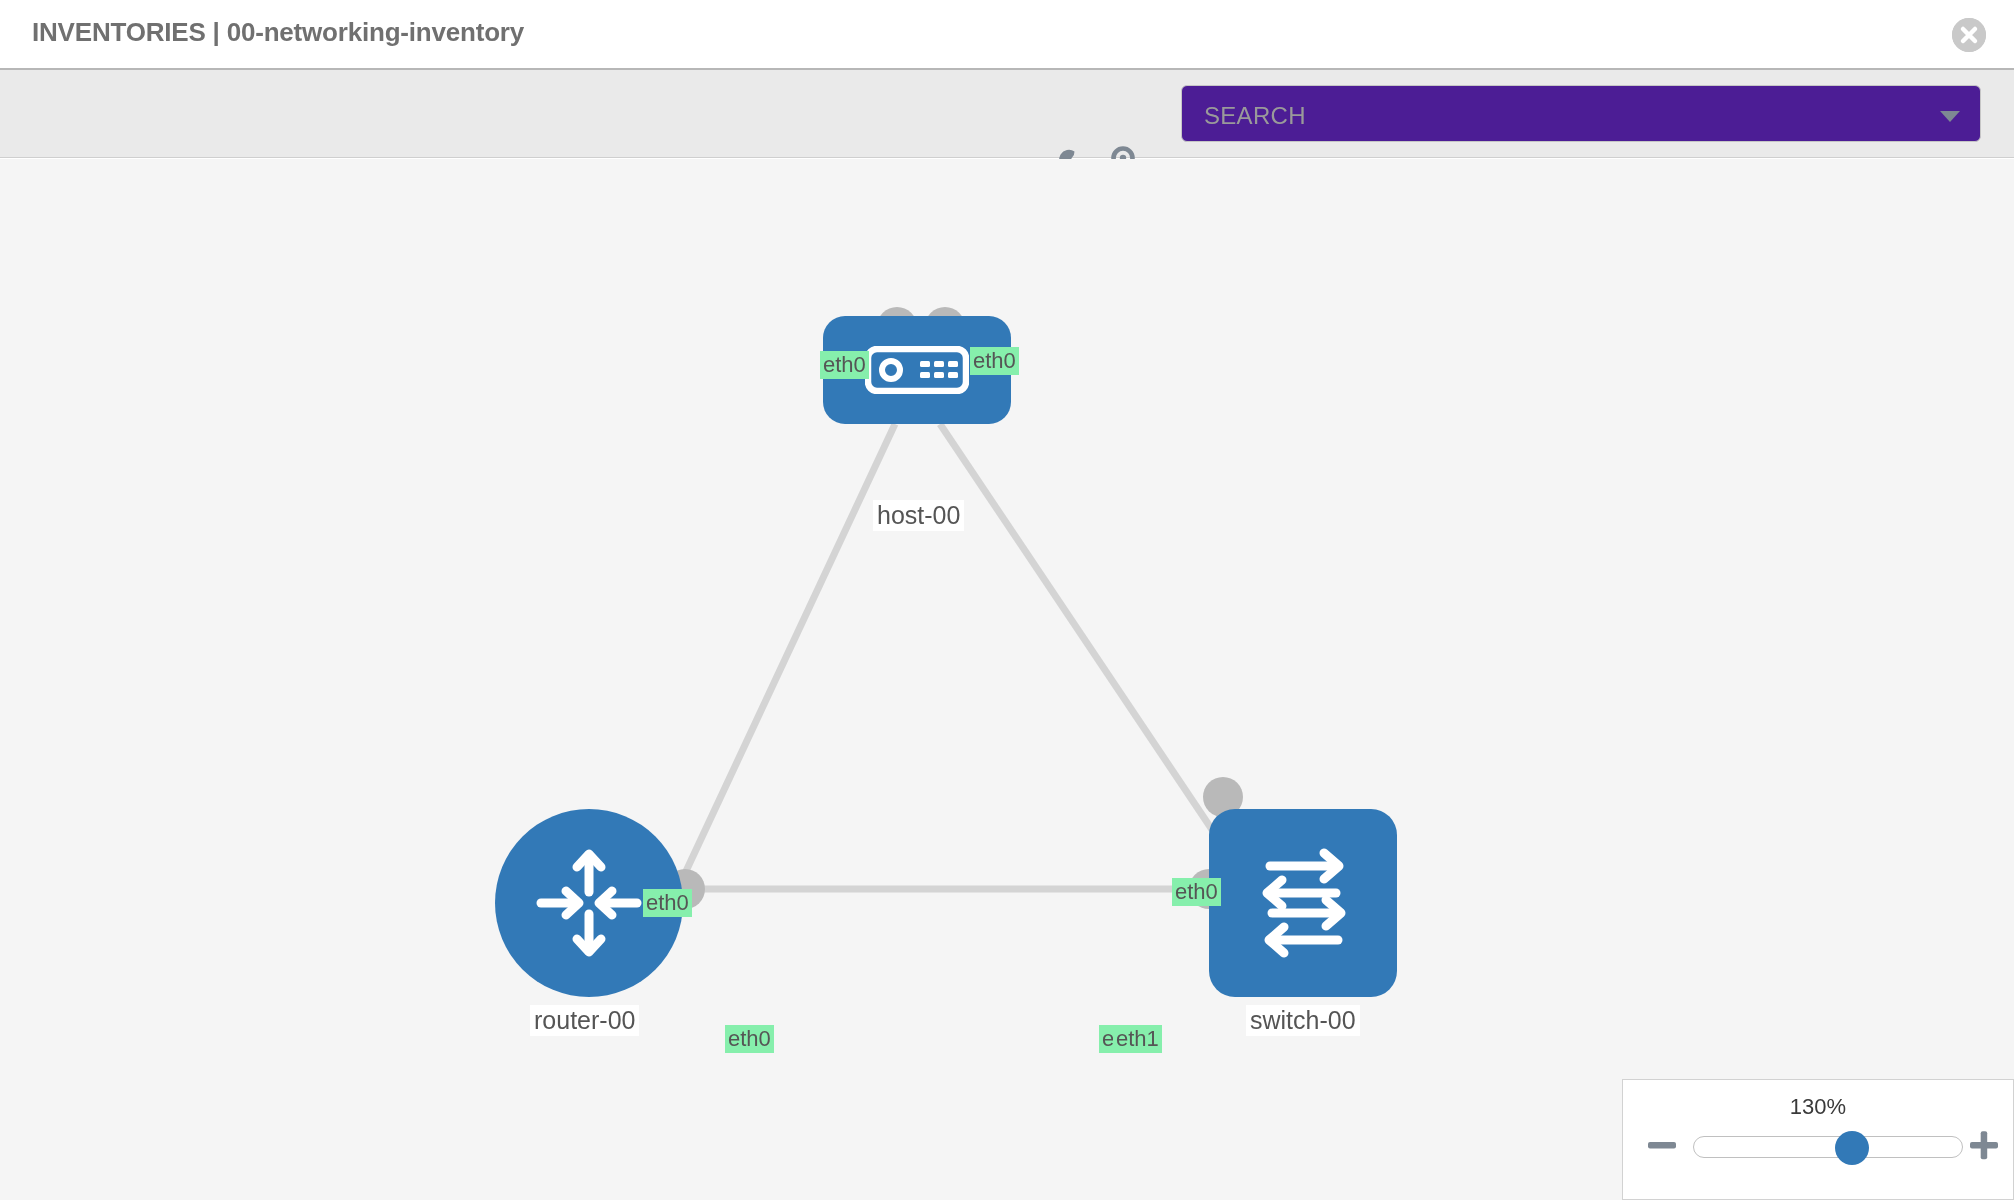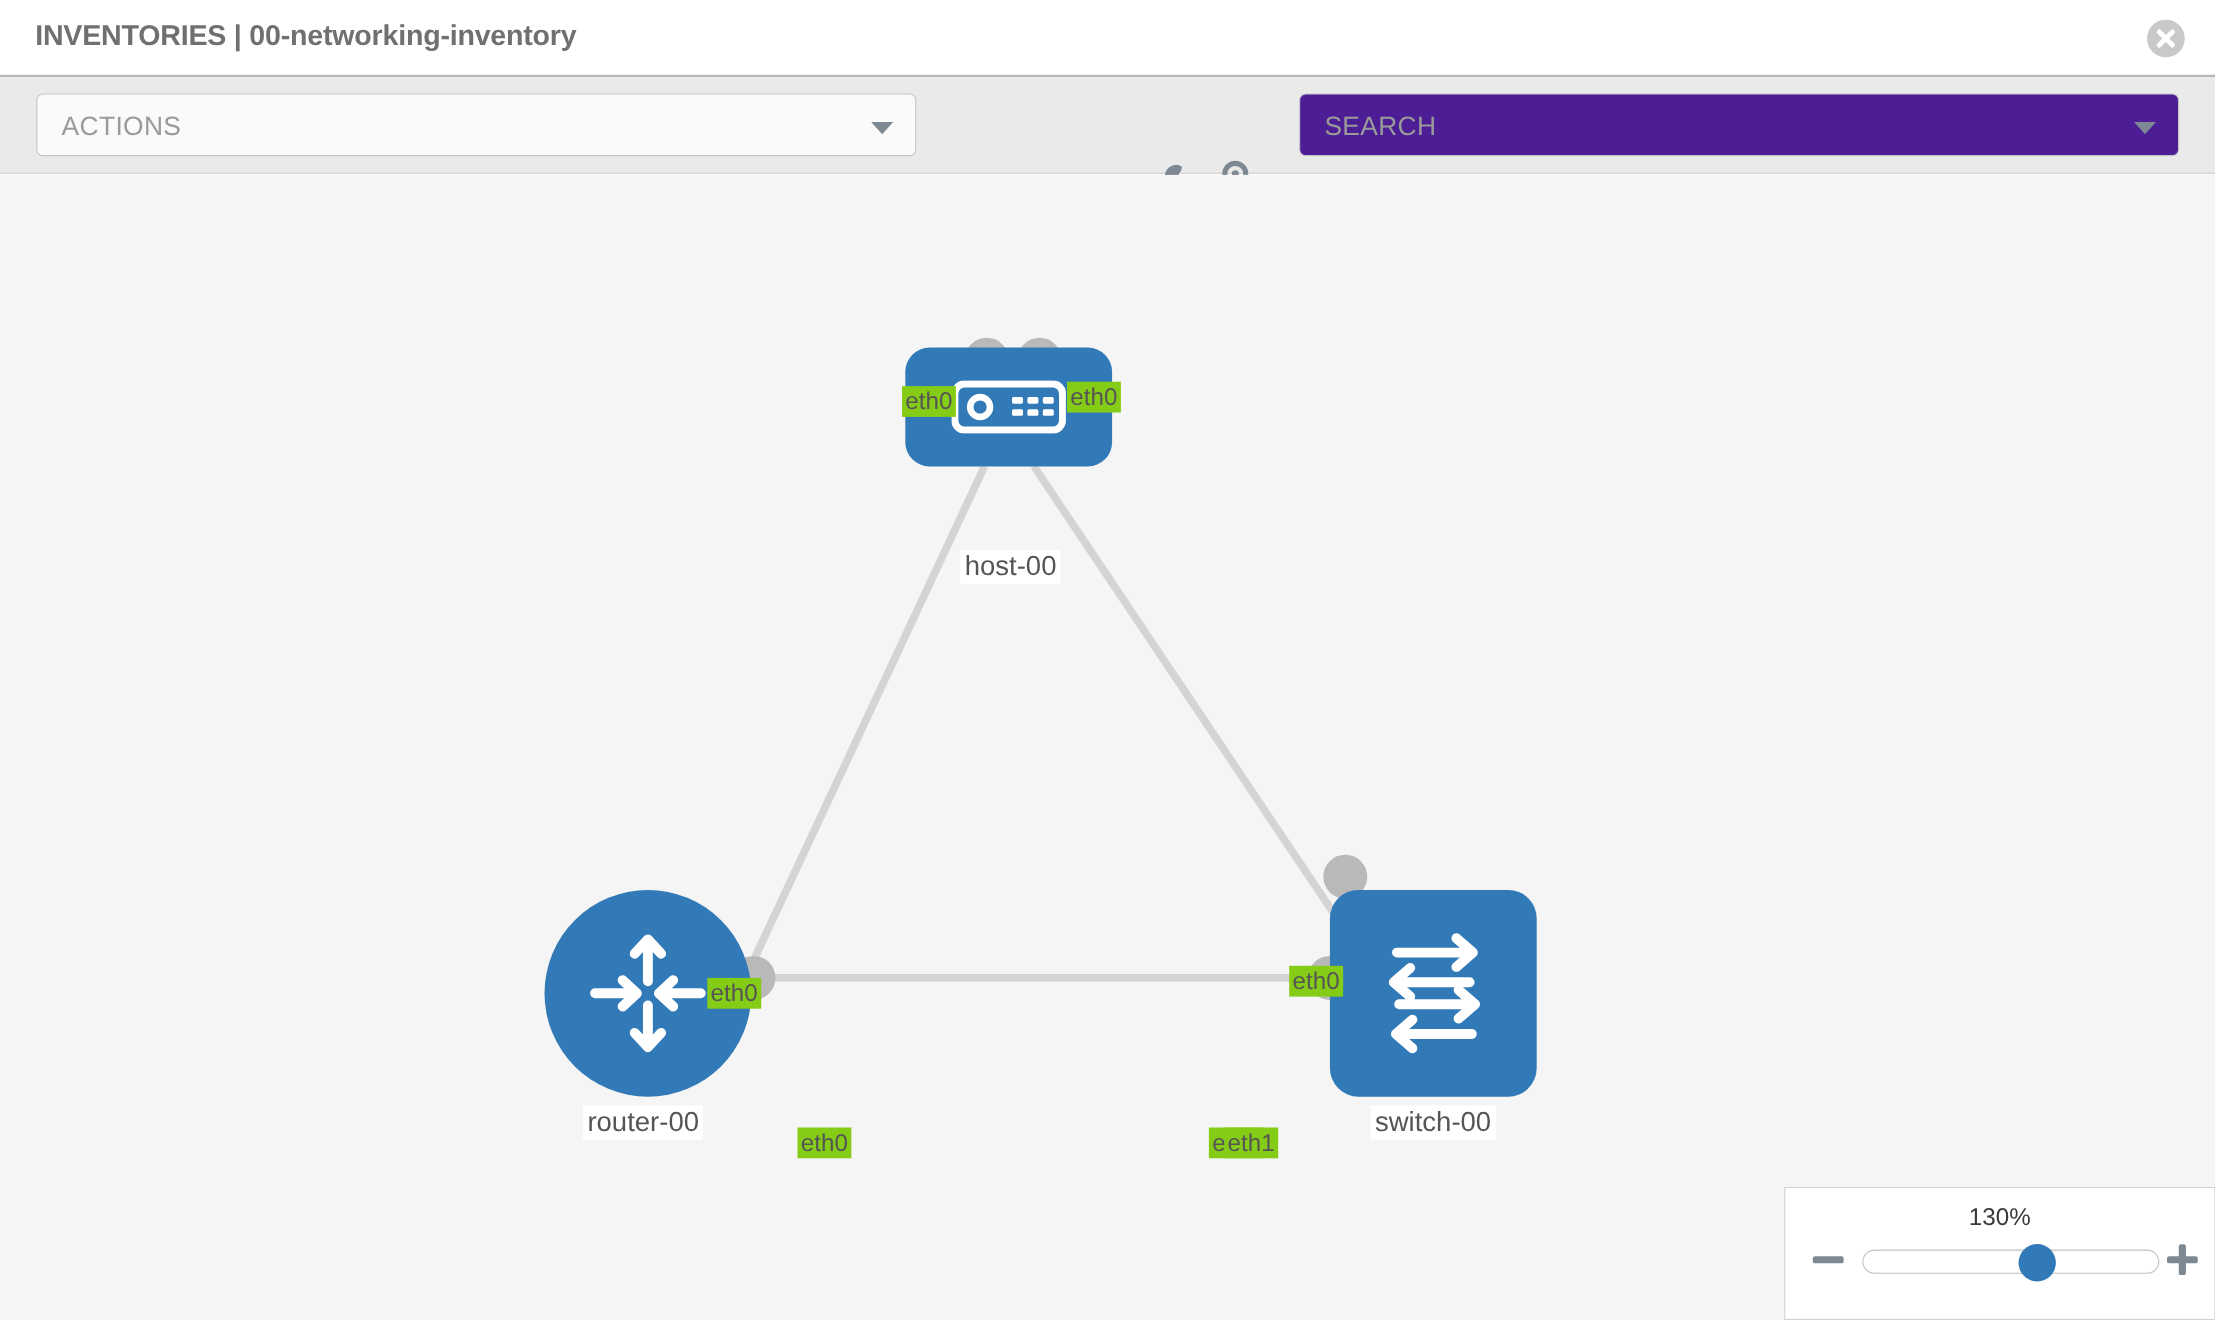--- a/index.html
+++ b/index.html
@@ -101,21 +101,21 @@
   #node-host .node-label   { left: 50px;  top: 184px; }
   #node-router .node-label { left: 35px;  top: 196px; }
   #node-switch .node-label { left: 37px;  top: 196px; text-align: right; }
 
   .port-dot {
     position: absolute; width: 40px; height: 40px;
     border-radius: 50%; background: #b9b9b9;
   }
   .port-label {
     position: absolute; white-space: nowrap;
-    background: #84cc16; color: #555555;
+    background: #86efac; color: #555555;
     font-size: 22px; padding: 1px 3px;
   }
 
   
   .zoom-panel {
     position: absolute; left: 1622px; top: 1079px;
     width: 392px; height: 121px;
     background: #ffffff; border: 1px solid #d2d2d2;
   }
   .zoom-value {
@@ -151,24 +151,20 @@
     <div class="close-btn">
       <svg viewBox="0 0 34 34">
         <circle cx="17" cy="17" r="17" fill="#c9c9c9"></circle>
         <path d="M11 11 L23 23 M23 11 L11 23" stroke="#ffffff" stroke-width="4.5" stroke-linecap="round"></path>
       </svg>
     </div>
   </div>
 
   <div class="toolbar">
 
-    <div class="actions-select">
-      <div class="lbl">ACTIONS</div>
-      <div class="caret"></div>
-    </div>
 
     <div class="tool-icon" id="wrench-btn" style="top:72px;">
       <svg width="46" height="46" viewBox="0 0 46 46">
         <path d="M33.5 9.5 a10 10 0 1 0 3.2 13.4 l-6.4 -6.4 2.6 -3.6 z M27.8 22.0 L12.0 34.2 a3.6 3.6 0 0 0 4.6 5.0 L30.0 25.5 z" fill="#7e8893"></path>
         <circle cx="13.8" cy="36.4" r="2.6" fill="#7e8893"></circle>
       </svg>
     </div>
 
     <div class="tool-icon" id="key-btn" style="top:72px;">
       <svg width="46" height="46" viewBox="0 0 46 46">

